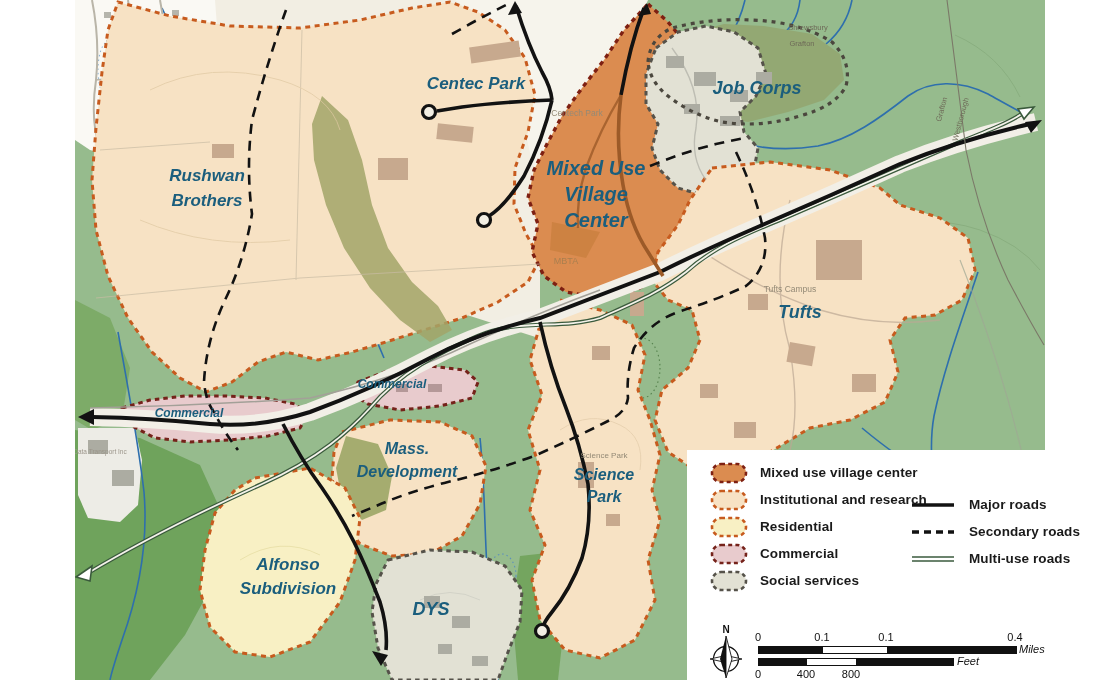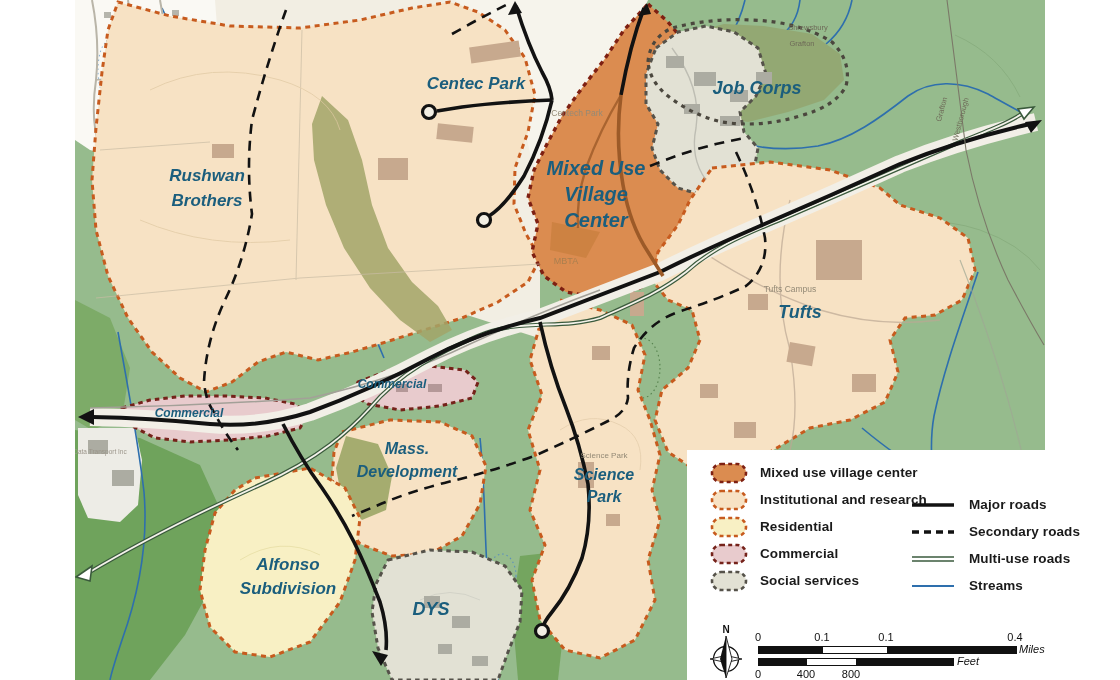--- a/index.html
+++ b/index.html
@@ -316,28 +316,20 @@
     </div>
     <div class="lg-row">
       <span class="lg-sym">
             <svg width="46" height="10">
         <line x1="2" y1="3" x2="44" y2="3" stroke-width="1.4" stroke="#3A5A3C"></line>
         <line x1="2" y1="7" x2="44" y2="7" stroke-width="1.4" stroke="#3A5A3C"></line>
             </svg>
           </span>
       <span>Multi-use roads</span>
     </div>
-    <div class="lg-row">
-      <span class="lg-sym">
-            <svg width="46" height="10">
-              <line x1="2" y1="5" x2="44" y2="5" stroke-width="1.8" stroke="#2E6FAD"></line>
-            </svg>
-          </span>
-      <span>Streams</span>
-    </div>
   </div>
 
   <svg class="compass" width="46" height="58" viewBox="0 0 46 58">
     <text x="23" y="11" font-size="10" font-weight="bold" fill="#111" text-anchor="middle" font-family="Liberation Sans, sans-serif">N</text>
     <circle cx="23" cy="37" r="12.5" fill="none" stroke="#111" stroke-width="1.3"></circle>
     <polygon points="7,37 23,33.5 39,37 23,40.5" fill="#fff" stroke="#111" stroke-width="0.9"></polygon>
     <polygon points="23,14 17,37 23,56" fill="#111"></polygon>
     <polygon points="23,14 29,37 23,56" fill="#fff" stroke="#111" stroke-width="0.9"></polygon>
   </svg>
 

